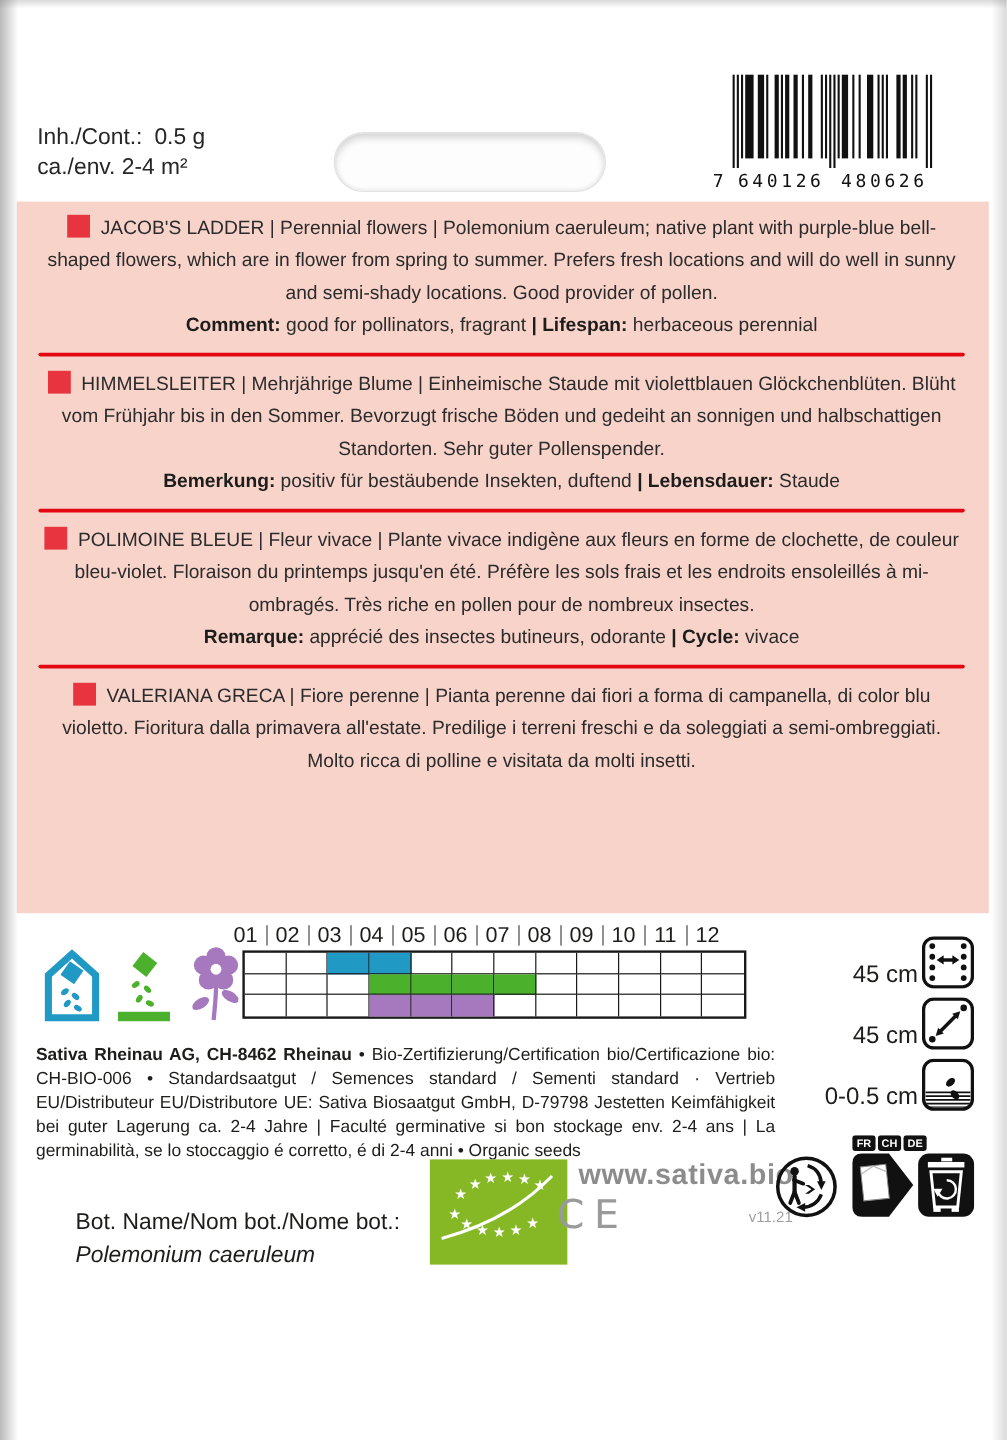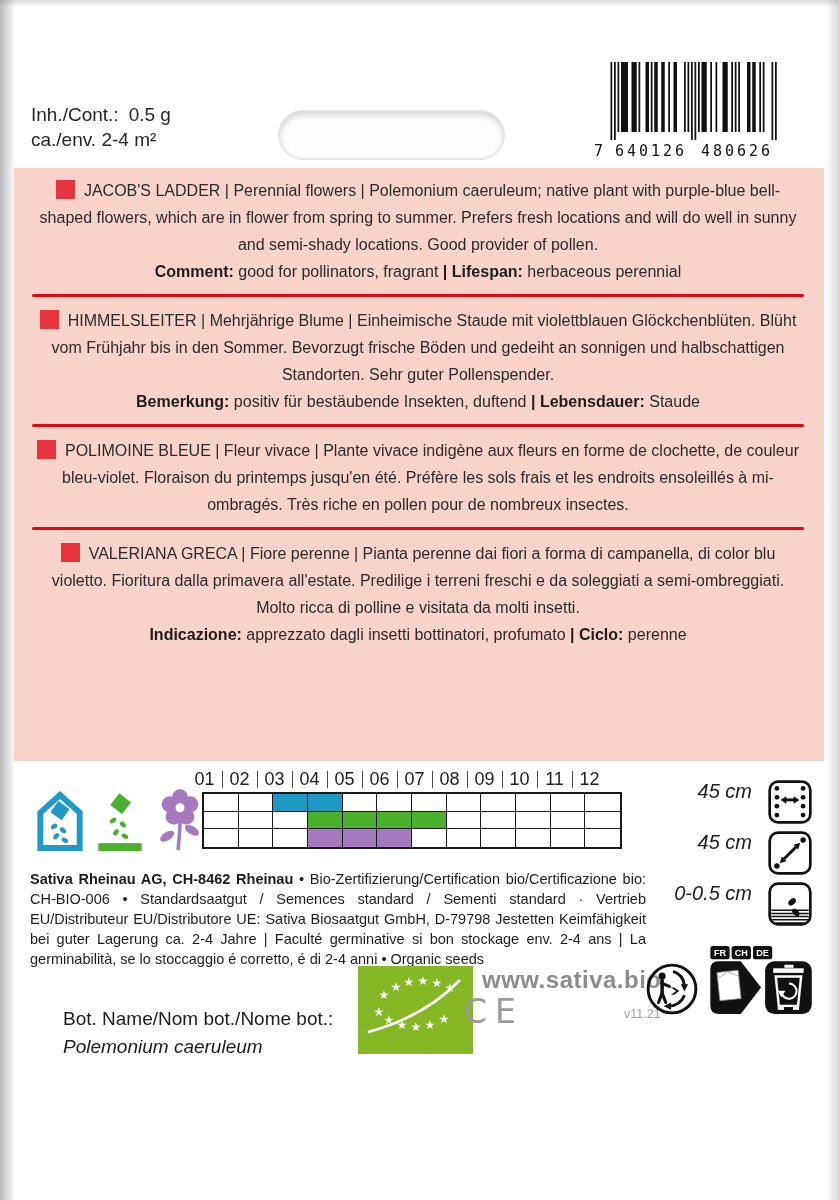--- a/index.html
+++ b/index.html
@@ -36,21 +36,21 @@
   .cal-icons{position:absolute;left:34px;top:789px;display:flex;align-items:flex-end;gap:10px;}
   .months{position:absolute;left:187px;top:768px;width:420px;height:24px;display:flex;}
   .month-cell{width:35px;text-align:center;font-size:18px;line-height:22px;position:relative;color:#1d1d1b;}
   .month-cell + .month-cell::before{content:"";position:absolute;left:-0.5px;top:3px;bottom:4px;width:1px;background:#4a4a4a;}
   .calendar-grid{position:absolute;left:202px;top:792px;width:420px;height:57px;box-sizing:border-box;
                  border:2px solid #191919;display:grid;grid-template-columns:repeat(12,1fr);grid-template-rows:repeat(3,1fr);
                  background:#fff;}
   .calendar-grid .cell{border-right:1px solid #191919;border-bottom:1px solid #191919;}
 
   .measurements{position:absolute;right:27px;top:780px;display:flex;flex-direction:column;gap:7px;align-items:flex-end;}
-  .meas-row{display:flex;align-items:flex-start;gap:16px;font-style:italic;}
+  .meas-row{display:flex;align-items:flex-end;gap:3px;}
   .meas-row .meas-label{font-size:20px;color:#1d1d1b;}
 
   
   .company{position:absolute;left:30px;top:854px;width:616px;font-size:14.5px;line-height:20px;
            text-align:justify;color:#1d1d1b;}
   .company b{font-weight:bold;}
 
   
   .botname{position:absolute;left:63px;top:1005px;font-size:19px;line-height:28px;color:#1d1d1b;}
   .botname .italic{font-style:italic;}
@@ -123,25 +123,25 @@
         <p class="block-note"><b>Comment:</b><span> good for pollinators, fragrant </span><b>| Lifespan:</b><span> herbaceous perennial</span></p>
       </section>
       <div class="red-line"></div>
       <section class="lang-block">
         <p class="block-main"><span class="bullet"></span><span>HIMMELSLEITER | Mehrjährige Blume | Einheimische Staude mit violettblauen Glöckchenblüten. Blüht vom Frühjahr bis in den Sommer. Bevorzugt frische Böden und gedeiht an sonnigen und halbschattigen Standorten. Sehr guter Pollenspender.</span></p>
         <p class="block-note"><b>Bemerkung:</b><span> positiv für bestäubende Insekten, duftend </span><b>| Lebensdauer:</b><span> Staude</span></p>
       </section>
       <div class="red-line"></div>
       <section class="lang-block">
         <p class="block-main"><span class="bullet"></span><span>POLIMOINE BLEUE | Fleur vivace | Plante vivace indigène aux fleurs en forme de clochette, de couleur bleu-violet. Floraison du printemps jusqu'en été. Préfère les sols frais et les endroits ensoleillés à mi-ombragés. Très riche en pollen pour de nombreux insectes.</span></p>
+        <p class="block-note"><b>Remarque:</b><span> apprécié des insectes butineurs, odorante </span><b>| Cycle:</b><span> vivace</span></p>
       </section>
       <div class="red-line"></div>
       <section class="lang-block">
         <p class="block-main"><span class="bullet"></span><span>VALERIANA GRECA | Fiore perenne | Pianta perenne dai fiori a forma di campanella, di color blu violetto. Fioritura dalla primavera all'estate. Predilige i terreni freschi e da soleggiati a semi-ombreggiati. Molto ricca di polline e visitata da molti insetti.</span></p>
-        <p class="block-note"><b>Indicazione:</b><span> apprezzato dagli insetti bottinatori, profumato </span><b>| Ciclo:</b><span> perenne</span></p>
       </section>
     </div>
 
   <div class="cal-icons">
     <svg width="52" height="61" viewBox="0 0 48 62">
       <path d="M4 22 L24 4 L44 22 L44 58 L4 58 Z" fill="none" stroke="#2199c5" stroke-width="6"></path>
       <rect x="17" y="13" width="14" height="14" fill="#2199c5" transform="rotate(35 24 20)"></rect>
       <ellipse cx="18" cy="36" rx="3.6" ry="2.3" fill="#2199c5" transform="rotate(-35 18 36)"></ellipse>
       <ellipse cx="27" cy="40" rx="3.6" ry="2.3" fill="#2199c5" transform="rotate(40 27 40)"></ellipse>
       <ellipse cx="20" cy="46" rx="3.6" ry="2.3" fill="#2199c5" transform="rotate(-50 20 46)"></ellipse>

